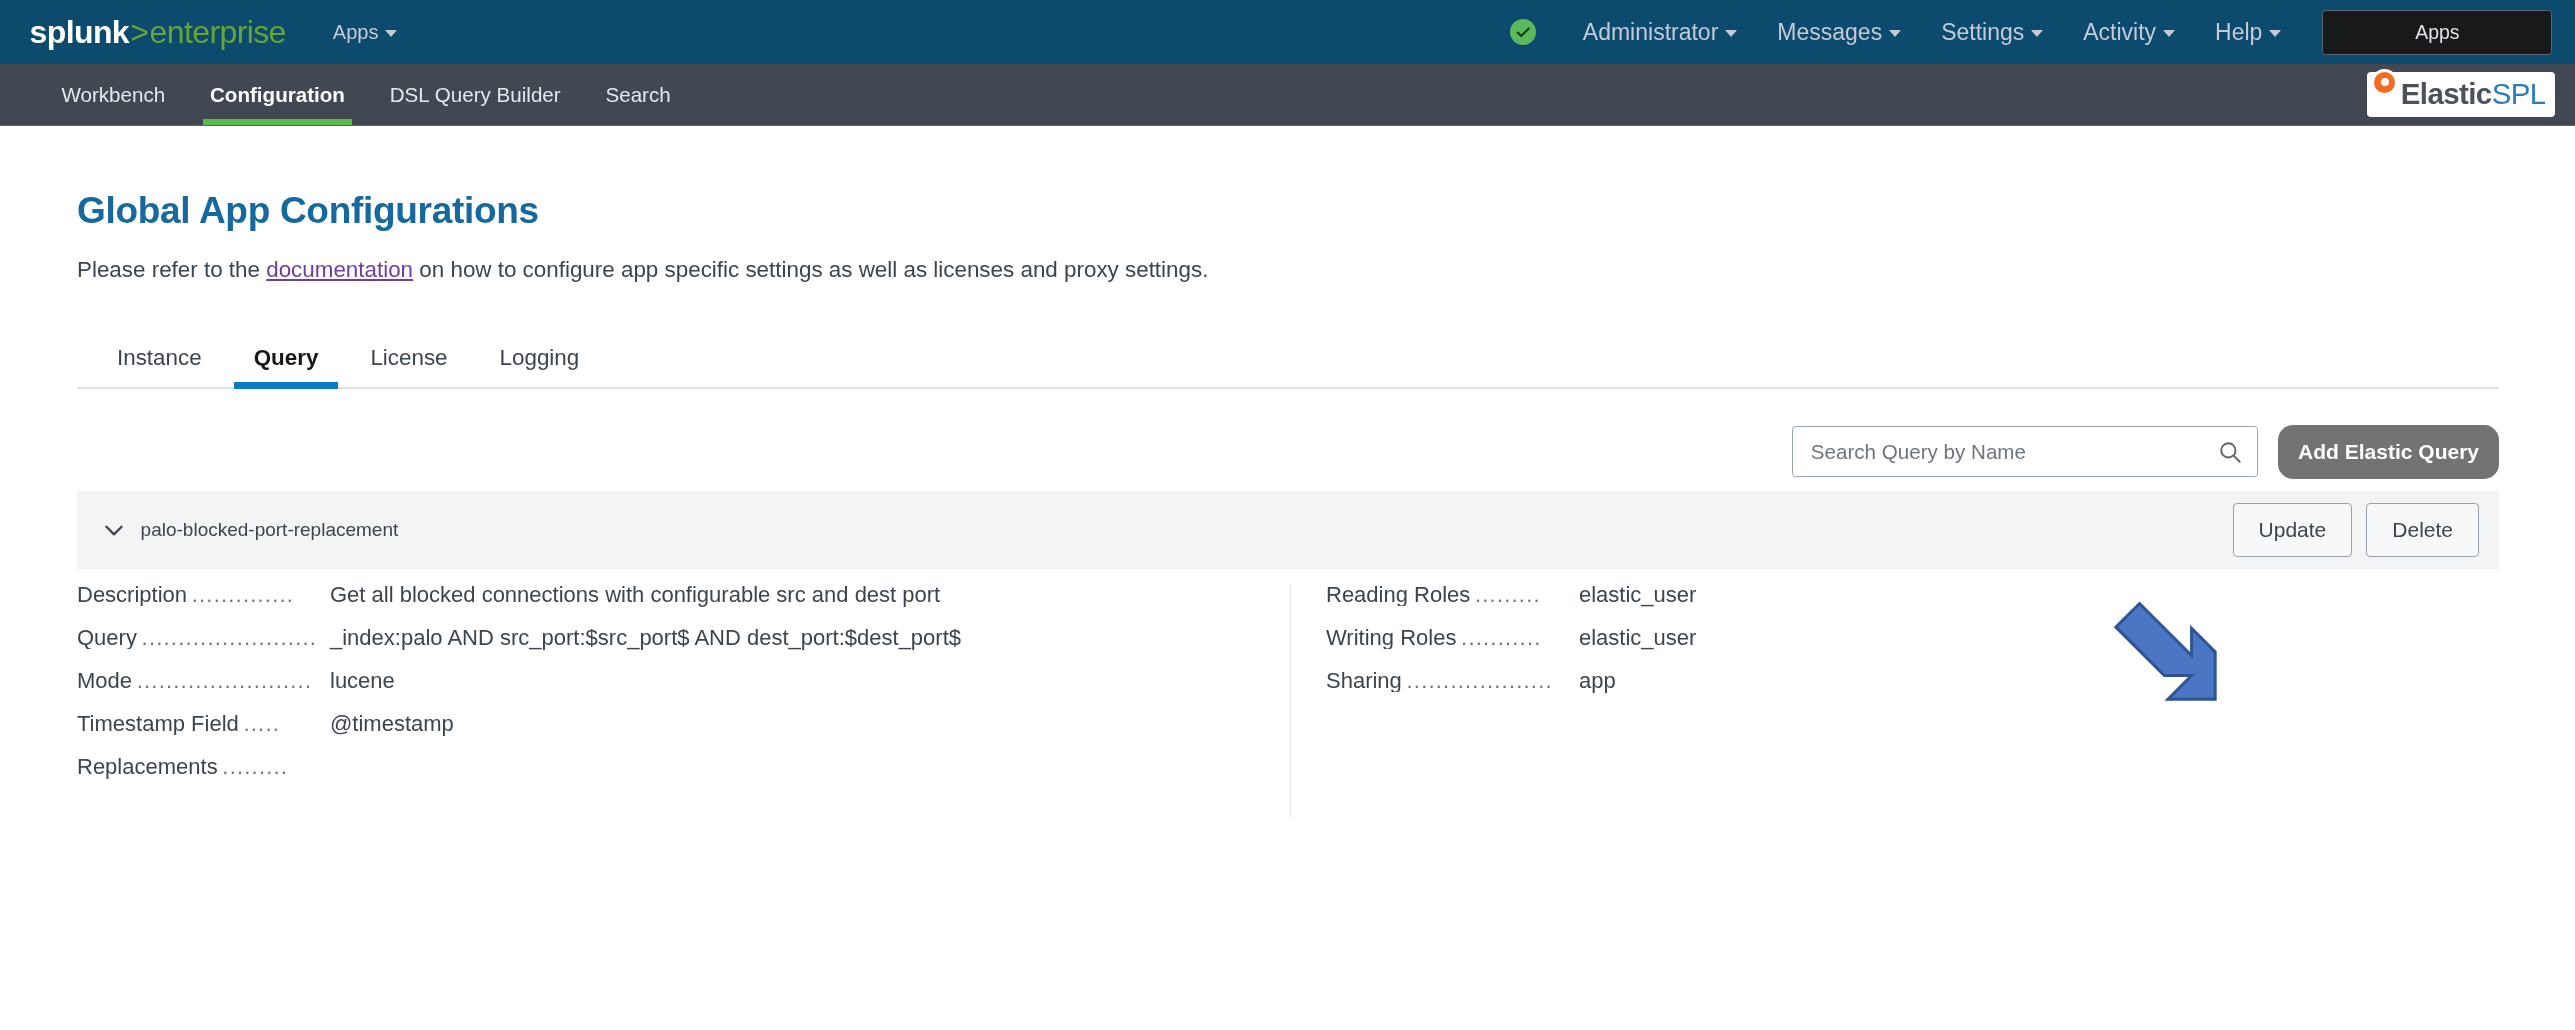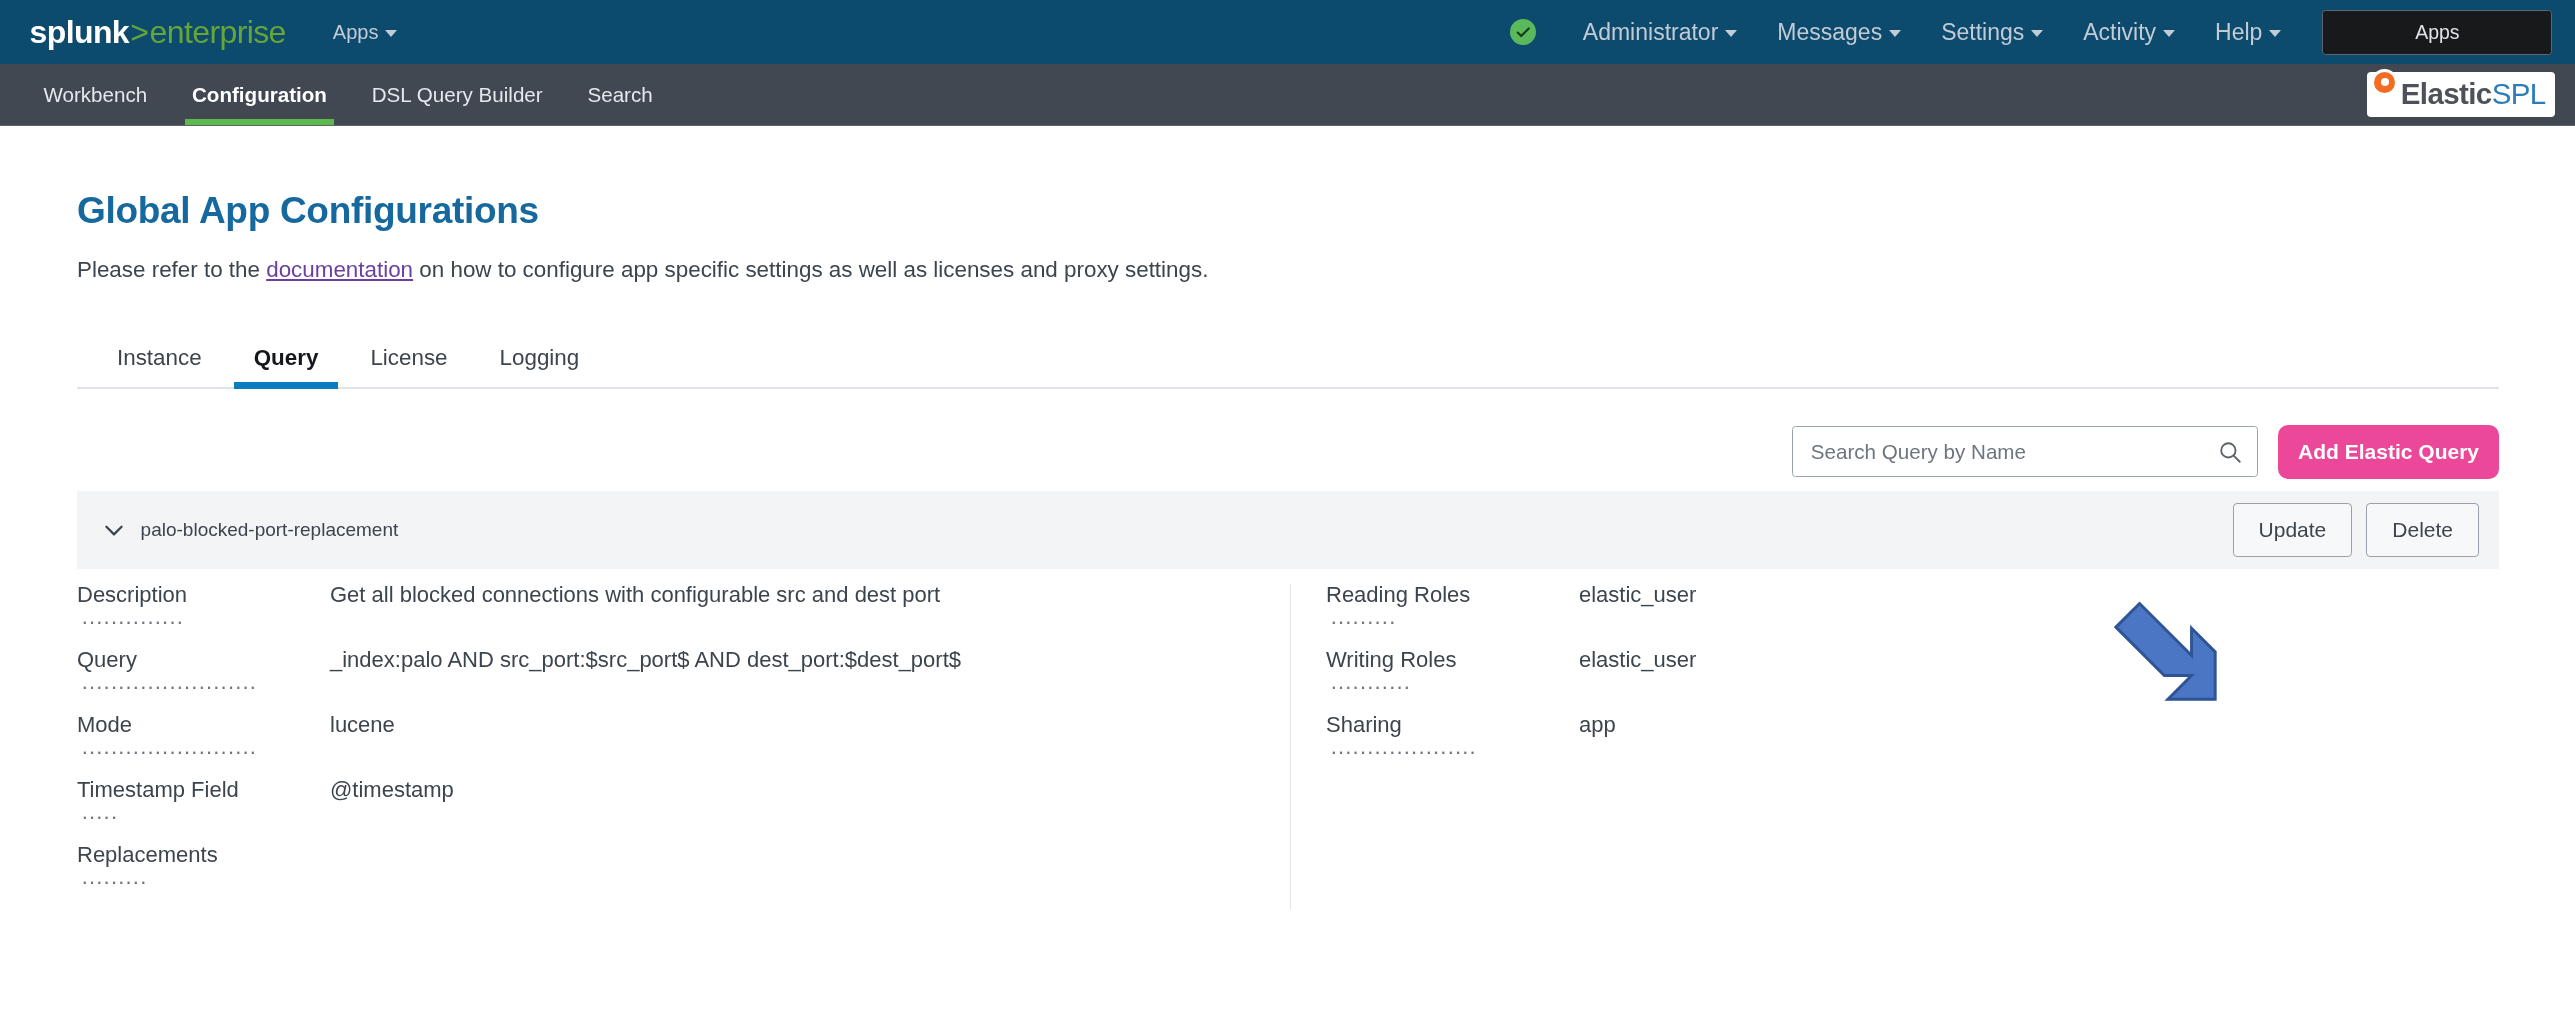--- a/index.html
+++ b/index.html
@@ -94,21 +94,21 @@
     background: #414852;
     border-bottom: 1.8px solid #5c636d;
     display: flex;
     align-items: flex-end;
     position: relative;
   }
   .app-tabs {
     display: flex;
     align-items: center;
     height: 100%;
-    padding-left: 21px;
+    padding-left: 39px;
   }
   .app-tab {
     color: #e5e8ec;
     font-size: 20.6px;
     padding: 0 22.4px;
     height: 100%;
     display: flex;
     align-items: center;
     position: relative;
     white-space: nowrap;
@@ -228,26 +228,26 @@
     outline: none;
     font-size: 20.6px;
     color: #3c444d;
     font-family: "Liberation Sans", sans-serif;
     background: transparent;
   }
   .search-box input::placeholder { color: #6d757e; }
   .search-icon { width: 26px; height: 26px; flex: none; }
 
   .btn-primary {
-    background: #ec4899;
+    background: #737373;
     color: #ffffff;
     font-size: 21px;
     font-weight: 700;
     border: none;
-    border-radius: 10px;
+    border-radius: 15px;
     height: 54px;
     padding: 0 20px;
     cursor: pointer;
     font-family: "Liberation Sans", sans-serif;
     white-space: nowrap;
   }
 
   
   .arrow-annotation {
     position: absolute;
@@ -299,21 +299,20 @@
     align-items: baseline;
     font-size: 22px;
     color: #3c444d;
     line-height: 1;
     margin-bottom: 21px;
   }
   .field-label {
     display: inline-flex;
     align-items: baseline;
     white-space: nowrap;
-    flex-direction: column;
   }
   .field-key { white-space: nowrap; }
   .field-dots {
     overflow: hidden;
     white-space: nowrap;
     color: #6d757e;
     letter-spacing: 1.2px;
     padding: 0 4.7px;
   }
   .lw-l { width: 253px; }

